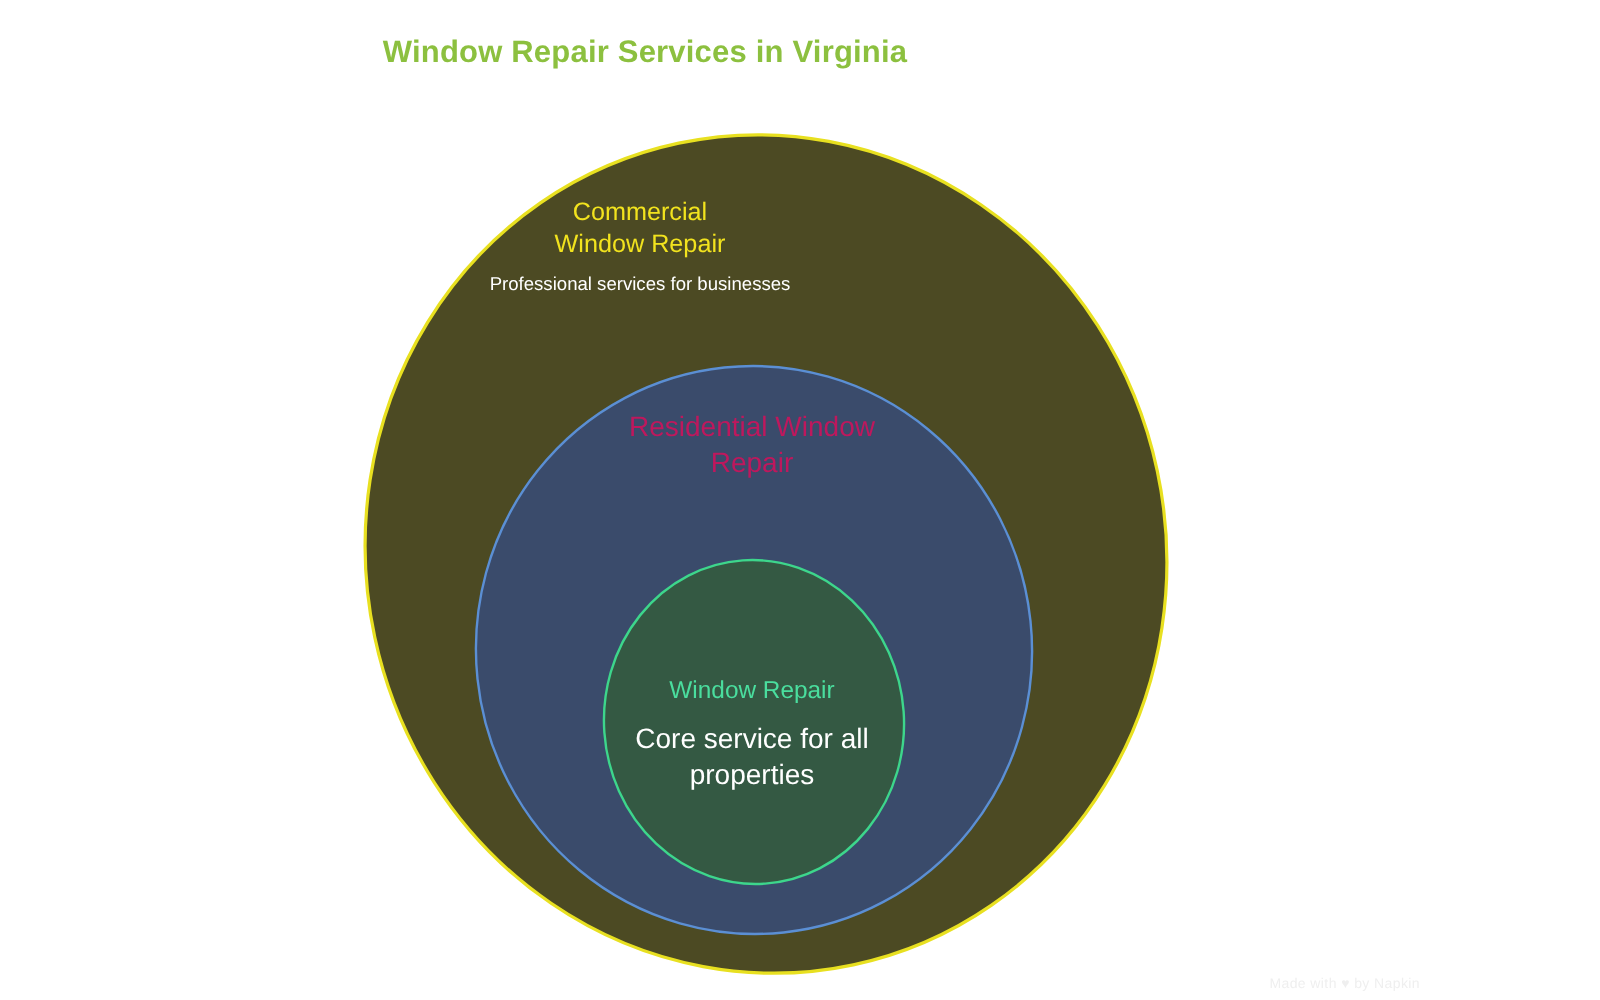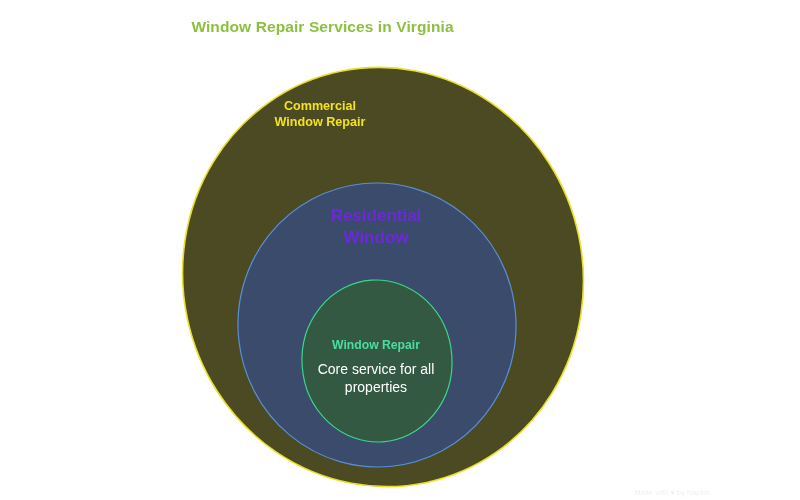--- a/index.html
+++ b/index.html
@@ -43,21 +43,21 @@
     overflow: visible;
   }
   .lbl {
     position: absolute;
     text-align: center;
     z-index: 4;
     line-height: 1.28;
   }
   .lbl .heading {
     display: block;
-    font-weight: bold;
+    font-weight: normal;
   }
   .lbl .sub {
     display: block;
     color: #FFFFFF;
     margin-top: 6px;
     line-height: 1.3;
   }
 
   
   #label-commercial {
@@ -73,22 +73,22 @@
     font-size: 9.3px;
   }
 
   
   #label-residential {
     left: 296px;
     top: 205px;
     width: 160px;
   }
   #label-residential .heading {
-    color: #6d28d9;
-    font-size: 17px;
+    color: #be185d;
+    font-size: 14px;
   }
   #label-residential .sub {
     font-size: 9.3px;
   }
 
   
   #label-core {
     left: 312px;
     top: 338px;
     width: 128px;
@@ -125,24 +125,26 @@
 
     <ellipse cx="377" cy="325" rx="139" ry="142" transform="rotate(-6 377 325)" fill="#3A4B6B" stroke="#5B8FD4" stroke-width="1.2"></ellipse>
 
     <ellipse cx="377" cy="361" rx="75" ry="81" transform="rotate(-4 377 361)" fill="#345943" stroke="#3DD68C" stroke-width="1.2"></ellipse>
 
   </svg>
 
   <div class="lbl" id="label-commercial">
     <span class="heading">Commercial</span>
     <span class="heading">Window Repair</span>
+    <span class="sub">Professional services for businesses</span>
   </div>
 
   <div class="lbl" id="label-residential">
     <span class="heading">Residential Window</span>
+    <span class="heading">Repair</span>
   </div>
 
   <div class="lbl" id="label-core">
     <span class="heading">Window Repair</span>
     <span class="sub">Core service for all properties</span>
   </div>
 
   <div class="watermark">Made with ♥ by Napkin</div>
 
 </div>

